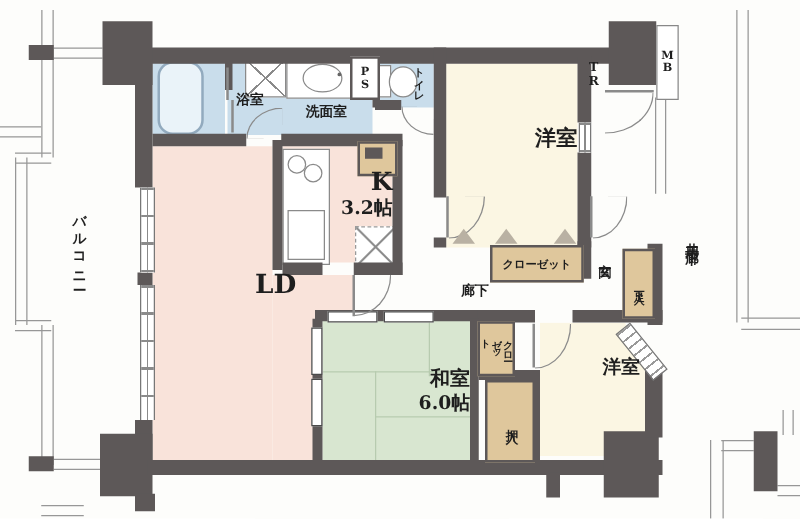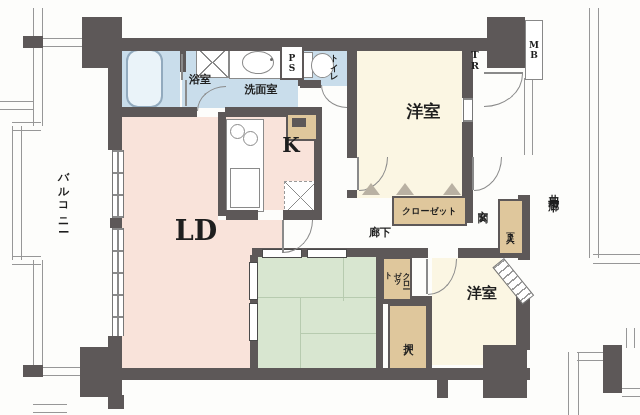--- a/index.html
+++ b/index.html
@@ -6,21 +6,21 @@
   #plan{position:relative;width:640px;height:415px;background:#fdfdfb;overflow:hidden;
         font-family:"DejaVu Serif","Liberation Serif",serif;color:#1e1e1e;}
   .a{position:absolute;}
   .room{position:absolute;z-index:1;}
   .fix{position:absolute;z-index:2;background:#fff;border:1px solid #8a8a8a;}
   .wall{position:absolute;z-index:3;background:#5d5858;}
   .box{position:absolute;z-index:4;background:#dfc79c;border:2px solid #5d5858;
        display:flex;align-items:center;justify-content:center;font-weight:bold;}
   .arc{position:absolute;z-index:4;background:transparent;}
   .lbl{position:absolute;z-index:5;font-weight:bold;line-height:1.15;white-space:nowrap;}
-  .ctr{text-align:center;white-space:nowrap;margin-left:14px;}
+  .ctr{text-align:right;white-space:nowrap;}
   .vtxt{writing-mode:vertical-rl;text-orientation:upright;letter-spacing:2px;}
   .dv{position:absolute;z-index:1;border-left:1px solid #979797;border-right:1px solid #979797;}
   .dh{position:absolute;z-index:1;border-top:1px solid #979797;border-bottom:1px solid #979797;}
   .win{position:absolute;z-index:4;background:
        repeating-linear-gradient(180deg,#8a8a8a 0 2px,transparent 2px 22px),
        linear-gradient(90deg,transparent 0 44%,#8a8a8a 44% 56%,transparent 56%);
        border-left:1.5px solid #777;border-right:1.5px solid #777;background-color:#fff;}
   .xbox{background-image:
        linear-gradient(to top right,transparent calc(50% - .7px),#8a8a8a calc(50% - .7px) calc(50% + .7px),transparent calc(50% + .7px)),
        linear-gradient(to bottom right,transparent calc(50% - .7px),#8a8a8a calc(50% - .7px) calc(50% + .7px),transparent calc(50% + .7px));}
@@ -171,23 +171,26 @@
   <div class="a" style="left:426px;top:259px;width:2px;height:35px;background:#8a8a8a;z-index:4;"></div>
 
   <div class="lbl" style="left:176px;top:74px;width:48px;text-align:center;font-size:11px;">浴室</div>
   <div class="lbl" style="left:231px;top:84px;width:60px;text-align:center;font-size:11px;">洗面室</div>
   <div class="lbl vtxt" style="left:329px;top:48px;height:36px;font-size:8.5px;letter-spacing:0;">トイレ</div>
   <div class="lbl vtxt" style="left:469px;top:49px;height:30px;font-size:10px;letter-spacing:0;">TR</div>
 
   <div class="lbl ctr" style="left:357px;top:102px;width:105px;font-size:17px;">洋室</div>
 
   <div class="lbl ctr" style="left:240px;top:134px;width:74px;font-size:20px;">K</div>
+  <div class="lbl ctr" style="left:240px;top:158px;width:74px;font-size:15px;">3.2帖</div>
 
-  <div class="lbl ctr" style="left:127px;top:215px;width:110px;font-size:27px;">LD</div>
+  <div class="lbl ctr" style="left:127px;top:215px;width:110px;font-size:21px;">LD</div>
 
+  <div class="lbl ctr" style="left:258px;top:294px;width:118px;font-size:16px;">和室</div>
+  <div class="lbl ctr" style="left:258px;top:314px;width:118px;font-size:15px;">6.0帖</div>
 
   <div class="lbl ctr" style="left:424px;top:285px;width:88px;font-size:15px;">洋室</div>
 
   <div class="lbl" style="left:369px;top:227px;font-size:11px;">廊下</div>
   <div class="lbl vtxt" style="left:477px;top:203px;height:44px;font-size:10px;letter-spacing:2px;">玄関</div>
 
   <div class="lbl vtxt" style="left:56px;top:164px;height:88px;font-size:11px;letter-spacing:3px;">バルコニー</div>
   <div class="lbl vtxt" style="left:546px;top:185px;height:76px;font-size:11px;letter-spacing:3px;">共用廊下</div>
 
 </div>

